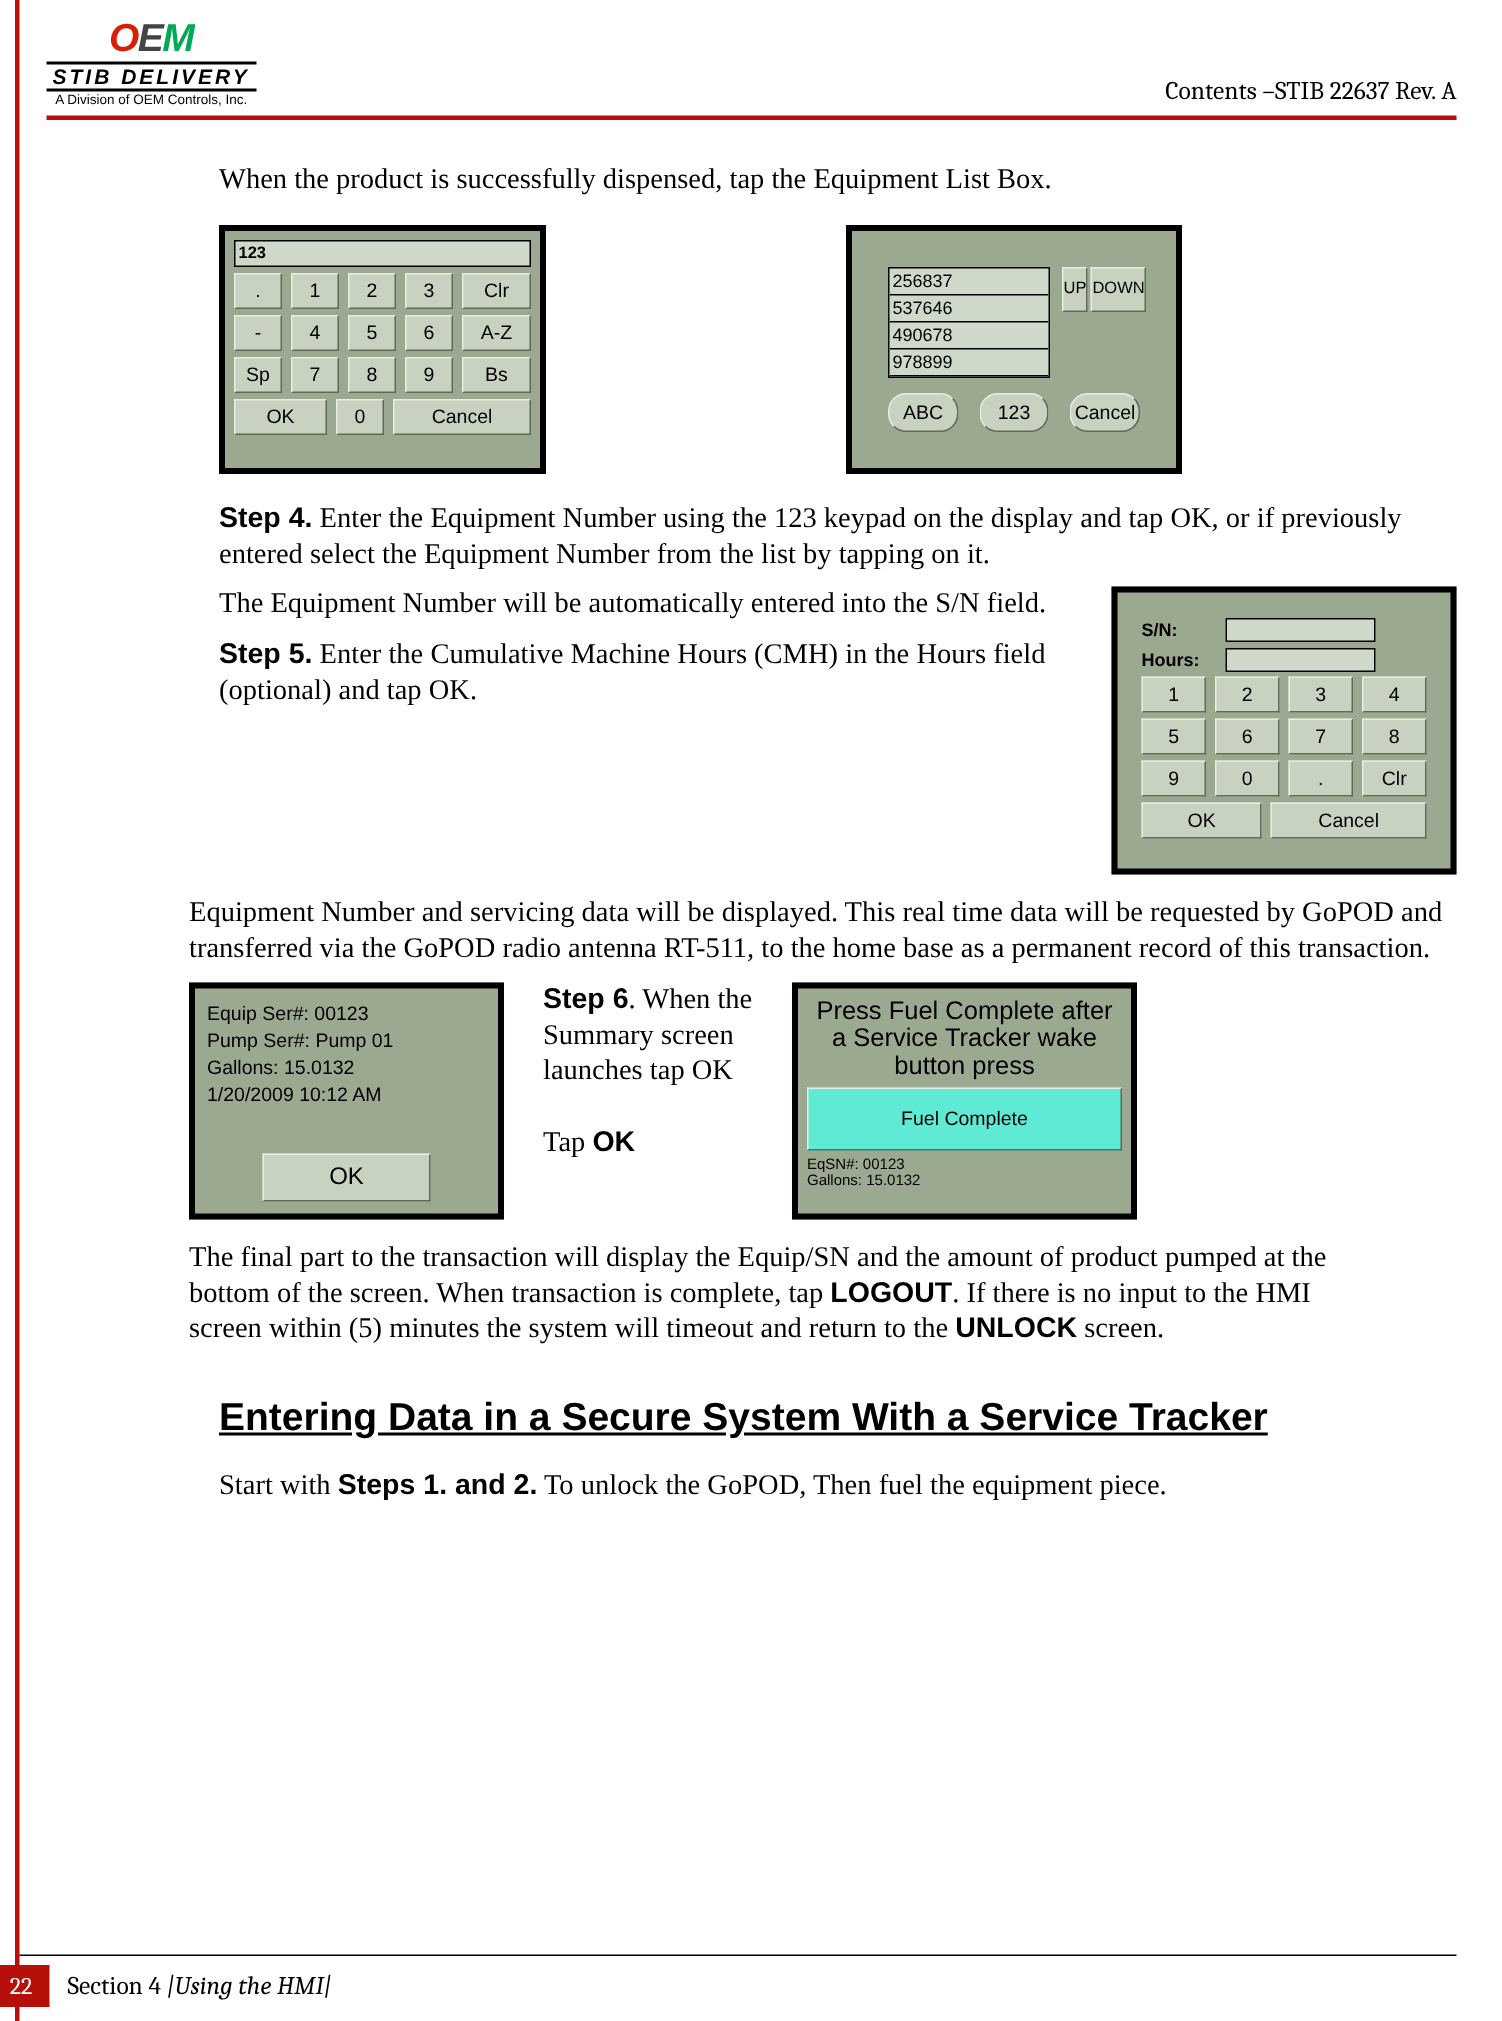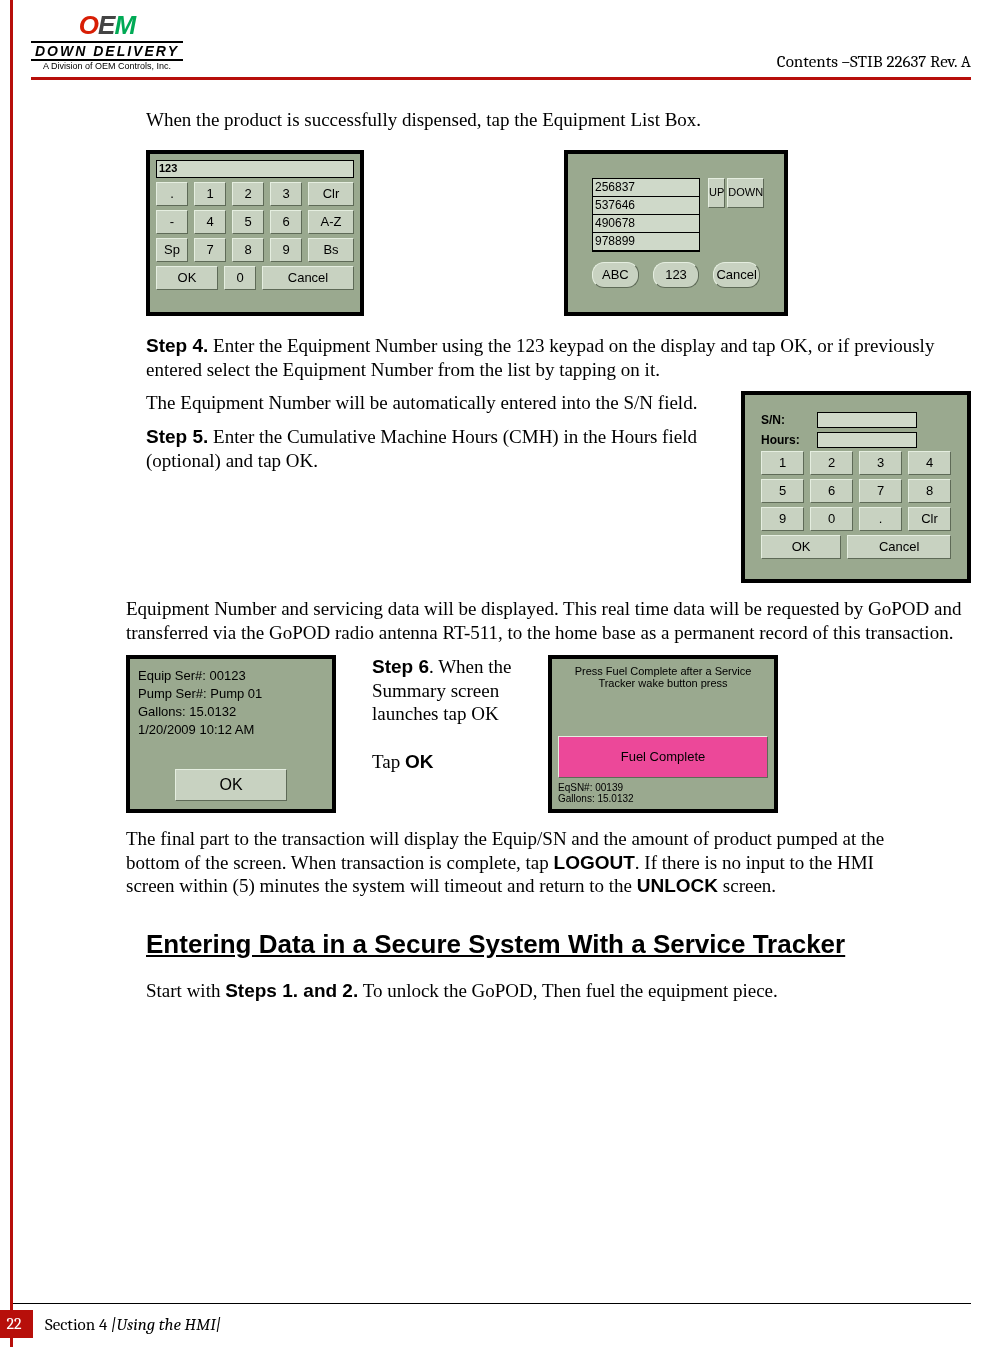--- a/index.html
+++ b/index.html
@@ -168,21 +168,21 @@
   .sn-field {
     background: #cfd9c9;
     border: 1px solid #000;
     height: 14px;
     width: 98px;
   }
   .clear { clear: both; }
   .row-figs2 {
     display: flex;
     align-items: flex-start;
-    gap: 36px;
+    gap: 26px;
     margin: 10px 0 14px 0;
   }
   .hmi-summary {
     width: 210px;
     padding: 8px;
     font-size: 13px;
     display: flex;
     flex-direction: column;
     justify-content: space-between;
     height: 158px;
@@ -199,38 +199,37 @@
     width: 230px;
     padding: 6px;
     font-size: 12px;
     display: flex;
     flex-direction: column;
     gap: 4px;
     height: 158px;
   }
   .fuel-msg {
     text-align: center;
-    font-size: 11px;
+    font-size: 17px;
     line-height: 1.1;
   }
   .fuel-row { display: flex; gap: 6px; }
   .fbtn {
-    background: #ec4899;
+    background: #5eead4;
     border-top: 1px solid #e5eee0;
     border-left: 1px solid #e5eee0;
     border-right: 1px solid #5e6a57;
     border-bottom: 1px solid #5e6a57;
     display: flex;
     align-items: center;
     justify-content: center;
     text-align: left;
     flex: 1;
     height: 36px;
     font-size: 13px;
-    margin-top: 43px;
   }
   .fuel-status {
     font-size: 10px;
     line-height: 1.1;
   }
   .section-head {
     font-family: Arial, sans-serif;
     font-weight: bold;
     font-size: 26px;
     text-decoration: underline;
@@ -266,21 +265,21 @@
 </head>
 <body>
 
 <div class="page">
 
   <div class="header">
     <div class="logo">
       <div class="oem">
         <span class="o">O</span><span class="e">E</span><span class="m">M</span>
       </div>
-      <div class="dd">DOWN DELIVERY</div>
+      <div class="dd">STIB DELIVERY</div>
       <div class="division">A Division of OEM Controls, Inc.</div>
     </div>
     <div class="doc-title">Contents –STIB 22637 Rev. A</div>
   </div>
 
   <div class="content">
 
     <div class="intro">When the product is successfully dispensed, tap the Equipment List Box.</div>
 
     <div class="row-figs">
@@ -403,21 +402,21 @@
           <span>Tap </span><span class="sbold">OK</span>
         </div>
       </div>
 
       <div class="hmi hmi-fuel">
         <div class="fuel-msg">Press Fuel Complete after a Service Tracker wake button press</div>
         <div class="fuel-row">
           <div class="fbtn" style="height:40px; white-space:pre-line;"><span>Fuel Complete</span></div>
         </div>
         <div class="fuel-status">
-          <div>EqSN#: 00139</div>
+          <div>EqSN#: 00123</div>
           <div>Gallons: 15.0132</div>
         </div>
       </div>
     </div>
 
     <div class="step-block" style="margin-left:-20px; padding-right:60px;">
       <span>The final part to the transaction will display the Equip/SN and the amount of product pumped at the bottom of the screen. When transaction is complete, tap </span><span class="sbold">LOGOUT</span><span>. If there is no input to the HMI screen within (5) minutes the system will timeout and return to the </span><span class="sbold">UNLOCK</span><span> screen.</span>
     </div>
 
     <div class="section-head">Entering Data in a Secure System With a Service Tracker</div>

